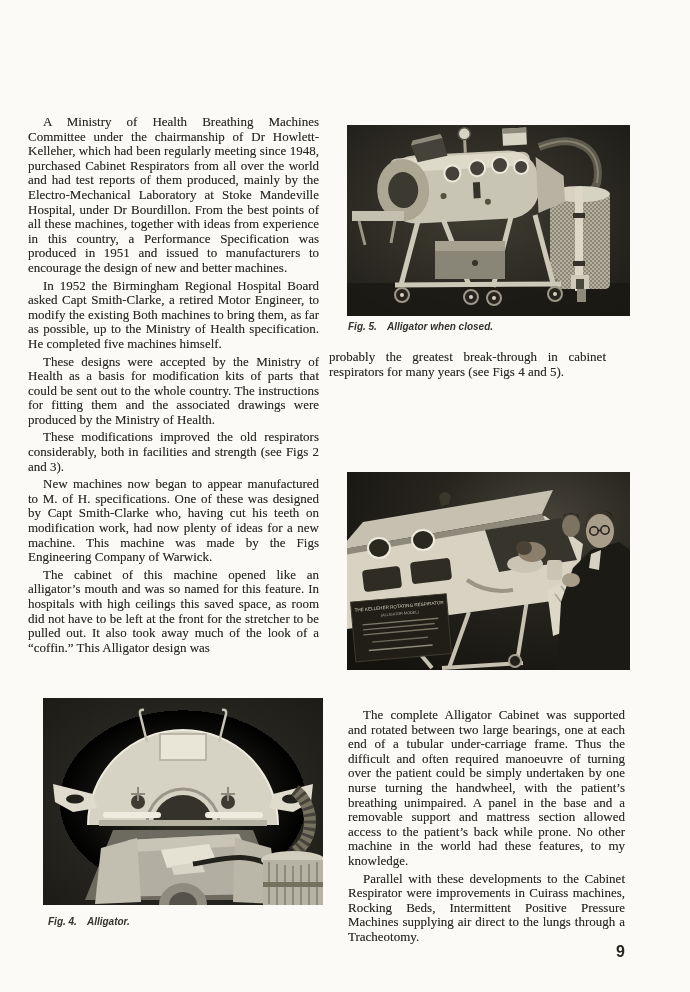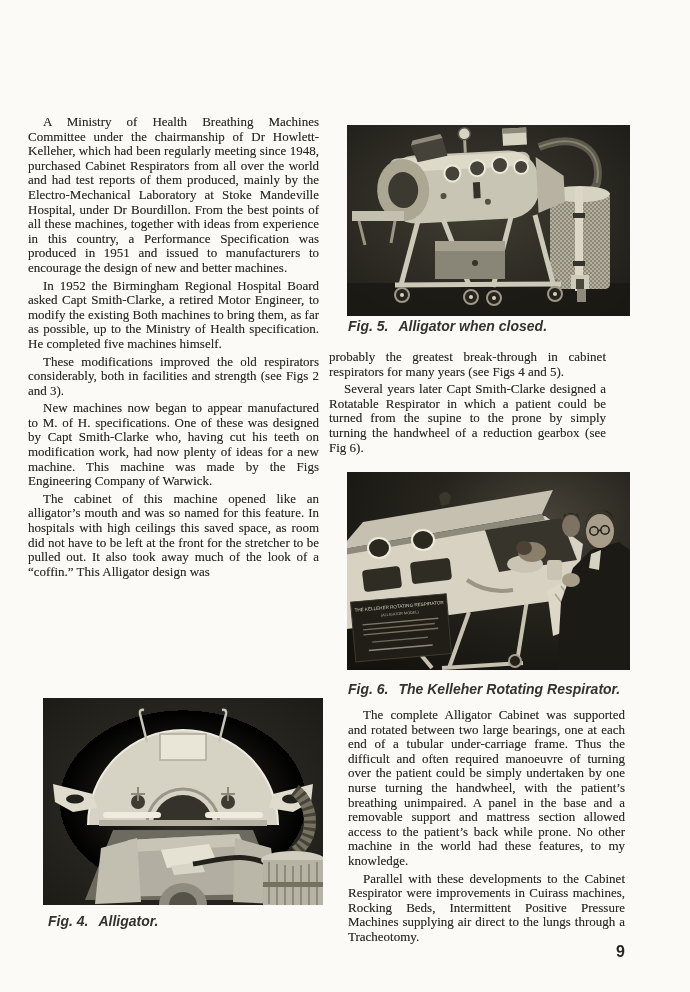--- a/index.html
+++ b/index.html
@@ -16,39 +16,40 @@
     text-align:justify;
     text-indent:15px;
     text-shadow:0 0 0.4px rgba(30,28,24,0.4);
   }
   .p.noindent { text-indent:0; }
   .photo { position:absolute; display:block; }
   .caption {
     position:absolute;
     font-family:"Liberation Sans", sans-serif;
     font-style:italic; font-weight:bold;
-    font-size:14px; line-height:13px; color:#34332d;
+    font-size:10px; line-height:13px; color:#34332d;
     white-space:nowrap;
   }
   .cap-label { margin-right:10px; }
   .page-number {
     position:absolute; left:575px; top:943px; width:50px;
     text-align:right;
     font-family:"Liberation Sans", sans-serif;
     font-weight:bold; font-size:16px; color:#26251f;
   }
 </style>
 </head>
 <body>
 
 <div class="page">
 
   <div class="textblock" style="left:28px; top:115px; width:291px;">
     <p class="p">A Ministry of Health Breathing Machines Committee under the chairmanship of Dr Howlett-Kelleher, which had been regularly meeting since 1948, purchased Cabinet Respirators from all over the world and had test reports of them produced, mainly by the Electro-Mechanical Laboratory at Stoke Mandeville Hospital, under Dr Bourdillon. From the best points of all these machines, together with ideas from experience in this country, a Performance Specification was produced in 1951 and issued to manufacturers to encourage the design of new and better machines.</p>
     <p class="p">In 1952 the Birmingham Regional Hospital Board asked Capt Smith-Clarke, a retired Motor Engineer, to modify the existing Both machines to bring them, as far as possible, up to the Ministry of Health specification. He completed five machines himself.</p>
+    <p class="p">These designs were accepted by the Ministry of Health as a basis for modification kits of parts that could be sent out to the whole country. The instructions for fitting them and the associated drawings were produced by the Ministry of Health.</p>
     <p class="p">These modifications improved the old respirators considerably, both in facilities and strength (see Figs 2 and 3).</p>
     <p class="p">New machines now began to appear manufactured to M. of H. specifications. One of these was designed by Capt Smith-Clarke who, having cut his teeth on modification work, had now plenty of ideas for a new machine. This machine was made by the Figs Engineering Company of Warwick.</p>
     <p class="p">The cabinet of this machine opened like an alligator’s mouth and was so named for this feature. In hospitals with high ceilings this saved space, as room did not have to be left at the front for the stretcher to be pulled out. It also took away much of the look of a “coffin.” This Alligator design was</p>
   </div>
 
   <svg class="photo" style="left:347px; top:125px;" width="283" height="191" viewBox="0 0 283 191">
     <defs>
       <pattern id="f5mesh" width="4" height="4" patternUnits="userSpaceOnUse">
         <path d="M0,4 L4,0 M0,0 L4,4" stroke="#716d5f" stroke-width="0.7"></path>
       </pattern>
@@ -125,21 +126,20 @@
       <circle cx="147" cy="173" r="2" fill="#d5d1c0"></circle>
       <circle cx="208" cy="169" r="2" fill="#d5d1c0"></circle>
     </g>
   </svg>
   <div class="caption" style="left:348px; top:320px;">
     <span class="cap-label">Fig. 5.</span><span>Alligator when closed.</span>
   </div>
 
   <div class="textblock" style="left:329px; top:350px; width:277px;">
     <p class="p noindent">probably the greatest break-through in cabinet respirators for many years (see Figs 4 and 5).</p>
-    <p class="p">Several years later Capt Smith-Clarke designed a Rotatable Respirator in which a patient could be turned from the supine to the prone by simply turning the handwheel of a reduction gearbox (see Fig 6).</p>
   </div>
 
   <svg class="photo" style="left:347px; top:472px;" width="283" height="198" viewBox="0 0 283 198">
     <defs>
       <radialGradient id="f6bg" cx="70%" cy="25%" r="90%">
         <stop offset="0%" stop-color="#48443a"></stop>
         <stop offset="45%" stop-color="#26241d"></stop>
         <stop offset="100%" stop-color="#15130e"></stop>
       </radialGradient>
     </defs>
@@ -193,23 +193,20 @@
       <rect x="6" y="126" width="96" height="60" fill="#201e17" stroke="#3c392d" stroke-width="1"></rect>
       <text x="54" y="136" text-anchor="middle" font-family="Liberation Sans, sans-serif" font-size="4.6" fill="#d3cebe">THE KELLEHER ROTATING RESPIRATOR</text>
       <text x="54" y="143" text-anchor="middle" font-family="Liberation Sans, sans-serif" font-size="3.8" fill="#b5b0a0">(ALLIGATOR MODEL)</text>
       <rect x="16" y="149" width="76" height="1.4" fill="#8d8878" opacity="0.85"></rect>
       <rect x="16" y="154" width="72" height="1.4" fill="#8d8878" opacity="0.75"></rect>
       <rect x="16" y="159" width="75" height="1.4" fill="#8d8878" opacity="0.8"></rect>
       <rect x="24" y="167" width="56" height="1.4" fill="#8d8878" opacity="0.7"></rect>
       <rect x="20" y="175" width="64" height="1.6" fill="#a29d8d" opacity="0.85"></rect>
     </g>
   </svg>
-  <div class="caption" style="left:348px; top:683px;">
-    <span class="cap-label">Fig. 6.</span><span>The Kelleher Rotating Respirator.</span>
-  </div>
 
   <div class="textblock" style="left:348px; top:708px; width:277px;">
     <p class="p">The complete Alligator Cabinet was supported and rotated between two large bearings, one at each end of a tubular under-carriage frame. Thus the difficult and often required manoeuvre of turning over the patient could be simply undertaken by one nurse turning the handwheel, with the patient’s breathing unimpaired. A panel in the base and a removable support and mattress section allowed access to the patient’s back while prone. No other machine in the world had these features, to my knowledge.</p>
     <p class="p">Parallel with these developments to the Cabinet Respirator were improvements in Cuirass machines, Rocking Beds, Intermittent Positive Pressure Machines supplying air direct to the lungs through a Tracheotomy.</p>
   </div>
 
   <svg class="photo" style="left:43px; top:698px;" width="280" height="207" viewBox="0 0 280 207">
     <defs>
       <radialGradient id="f4bg" cx="50%" cy="50%" r="80%">
         <stop offset="0%" stop-color="#3a382e"></stop>

